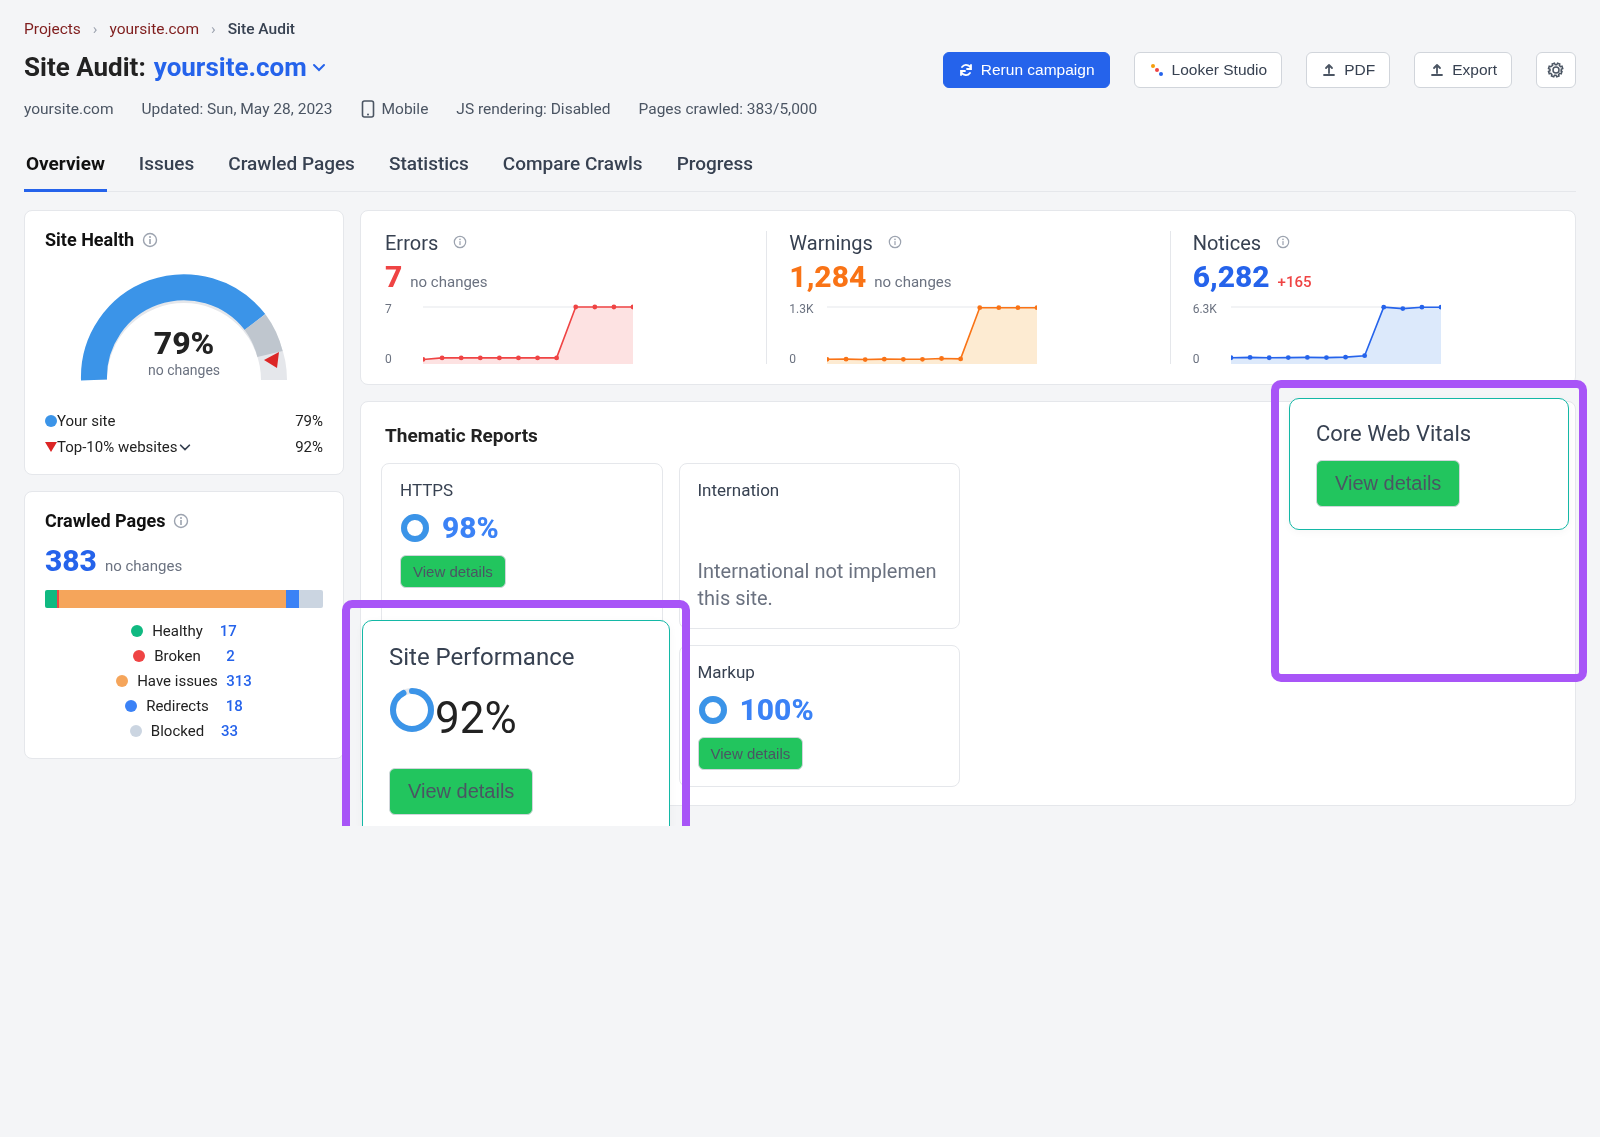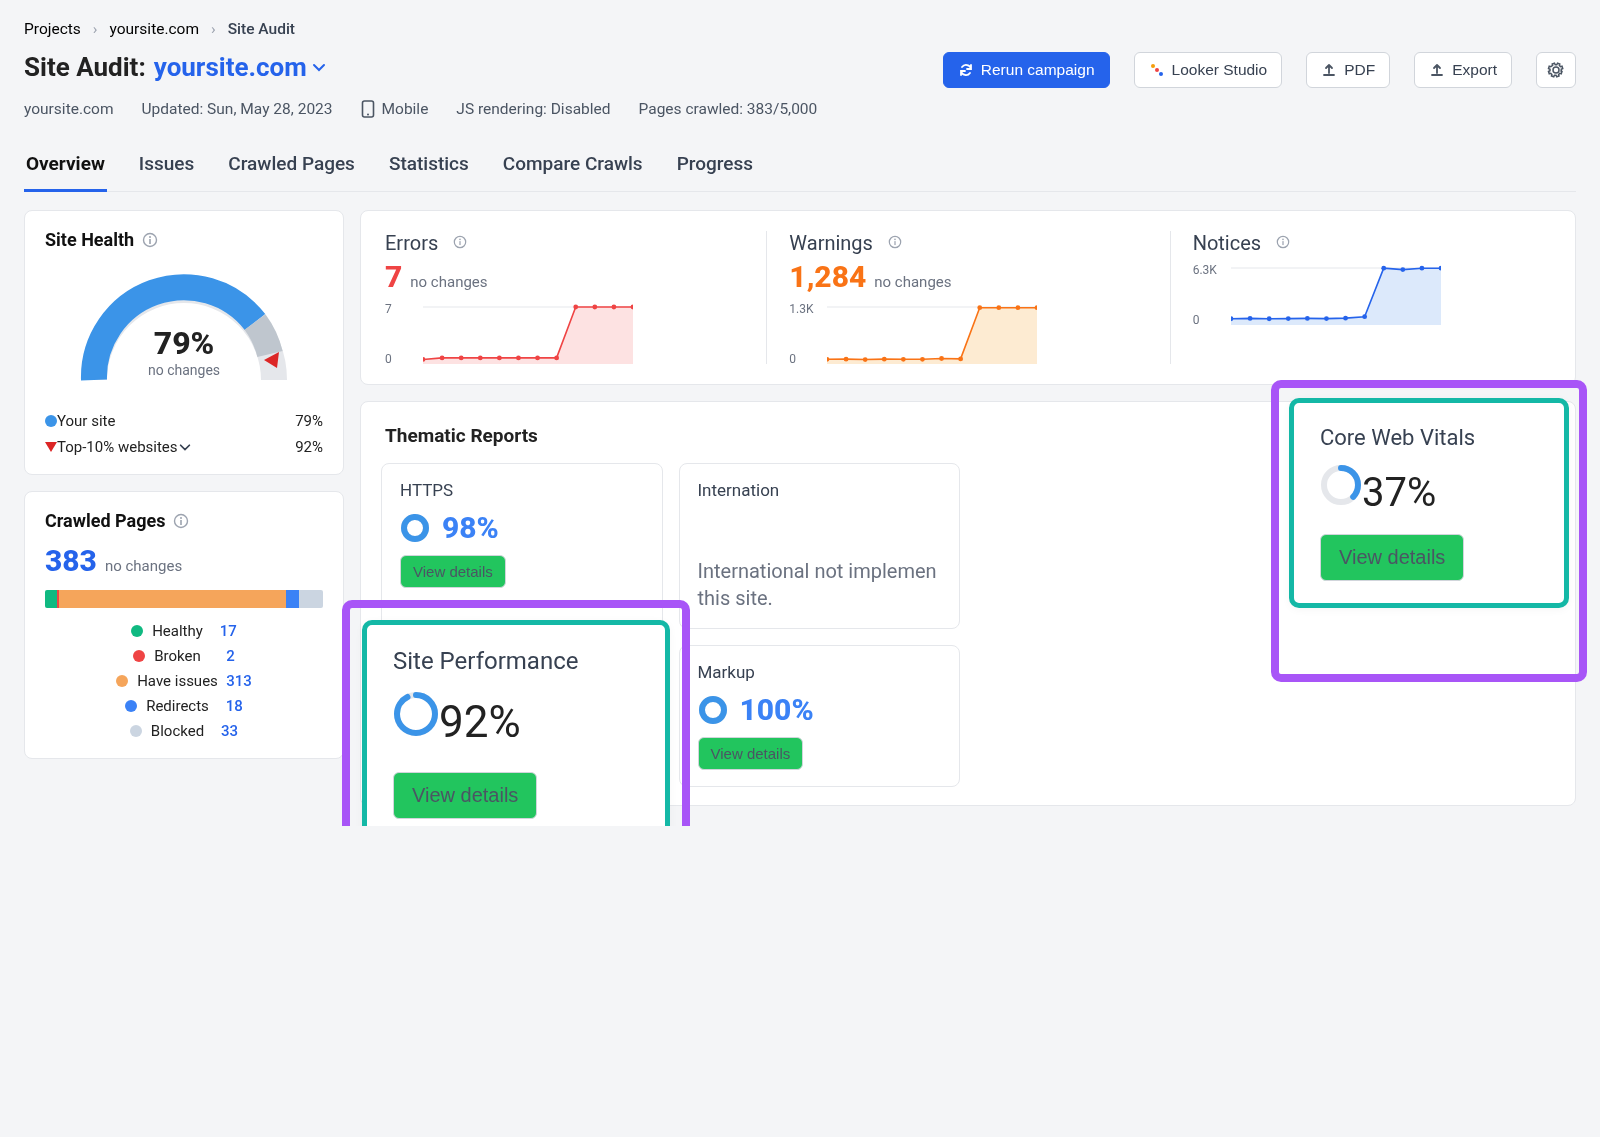--- a/index.html
+++ b/index.html
@@ -6,21 +6,21 @@
   body {
     font-family: -apple-system, BlinkMacSystemFont, "Segoe UI", Roboto, Helvetica, Arial, sans-serif;
     background: #f4f5f7;
     color: #222;
     font-size: 15px;
     padding: 20px 24px;
   }
 
   
   .breadcrumb { color: #6b7280; font-size: 15.5px; display: flex; align-items: center; gap: 12px; margin-bottom: 14px; }
-  .breadcrumb .link { color: #000000; cursor: pointer; }
+  .breadcrumb .link { color: #7f1d1d; cursor: pointer; }
   .breadcrumb .sep { color: #9ca3af; }
   .breadcrumb .current { color: #374151; font-weight: 500; }
 
   
   .header-row { display: flex; justify-content: space-between; align-items: flex-start; gap:20px; }
   .title-line { display:flex; align-items:center; gap:8px; font-size:26px; font-weight:700; }
   .title-line .site { color:#2563eb; font-weight:700; display:flex; align-items:center; gap:4px; cursor:pointer; }
   .actions { display:flex; gap:24px; align-items:center; }
   .btn { display:flex; align-items:center; gap:7px; border-radius:6px; padding:8px 14px; font-size:15.5px; cursor:pointer; border:1px solid #d1d5db; background:#fff; color:#374151; font-weight:500; }
   .btn.primary { background:#2563eb; border-color:#2563eb; color:#fff; }
@@ -92,21 +92,21 @@
   .tcard .tval { display:flex; align-items:center; gap:12px; }
   .tcard .tval .pct { font-size:30px; font-weight:800; color:#3b82f6; }
   .tcard .desc { font-size:20px; color:#6b7280; line-height:1.35;margin-top:48px; }
   .viewbtn { border:1px solid #d1d5db; background:#22c55e; color:#4b5563; padding:7px 12px; border-radius:6px; font-size:15px; cursor:pointer; align-self:flex-start; }
   .viewbtn.big { font-size:20px; padding:11px 18px; }
 
   .ring { width:30px; height:30px; }
 
   
   .hl-frame { position:absolute; border:8px solid #a855f7; border-radius:10px; pointer-events:none; z-index:20; }
-  .hl-card { position:absolute; background:#fff; border:5px solid #14b8a6; border-radius:10px; padding:22px 26px; z-index:21; box-shadow:0 2px 8px rgba(0,0,0,0.04); }
+  .hl-card { position:absolute; background:#fff; border:1px solid #14b8a6; border-radius:10px; padding:22px 26px; z-index:21; box-shadow:0 2px 8px rgba(0,0,0,0.04); }
 
   .relwrap { position:relative; }
 </style>
 </head>
 <body>
 
 <div class="breadcrumb">
   <span class="link">Projects</span>
   <span class="sep">›</span>
   <span class="link">yoursite.com</span>
@@ -376,20 +376,24 @@
           <div class="tc-title">
               <span>Notices</span>
               <span class="info-icon">
                 <svg width="14" height="14" viewBox="0 0 16 16">
                   <circle cx="8" cy="8" r="6.5" fill="none" stroke="#9ca3af" stroke-width="1.4"></circle>
                   <circle cx="8" cy="5" r=".9" fill="#9ca3af"></circle>
                   <rect x="7.3" y="7" width="1.4" height="4.5" fill="#9ca3af"></rect>
                 </svg>
               </span>
             </div>
+          <div class="tc-val">
+              <span class="big" style="color:#2563eb">6,282</span>
+              <span class="delta" style="color:#ef4444">+165</span>
+            </div>
           <div class="spark">
             <span class="ylab top">6.3K</span>
             <span class="ylab bot">0</span>
             <svg id="spark-notices" width="210" height="60" viewBox="0 0 210 60" preserveAspectRatio="none">
                 <line x1="0" y1="3" x2="210" y2="3" stroke="#e5e7eb"></line>
                 <line x1="0" y1="57" x2="210" y2="57" stroke="#e5e7eb"></line>
                 <path d="M0.0,53.7 L19.1,53.4 L38.2,53.7 L57.3,53.6 L76.4,53.4 L95.5,53.6 L114.5,53.1 L133.6,51.7 L152.7,3.2 L171.8,4.6 L190.9,3.2 L210.0,3.2 L210,60 L0,60 Z" fill="#dce9fb"></path>
                 <path d="M0.0,53.7 L19.1,53.4 L38.2,53.7 L57.3,53.6 L76.4,53.4 L95.5,53.6 L114.5,53.1 L133.6,51.7 L152.7,3.2 L171.8,4.6 L190.9,3.2 L210.0,3.2" fill="none" stroke="#2563eb" stroke-width="1.6"></path>
                 <circle cx="0" cy="53.74285714285714" r="2.4" fill="#2563eb"></circle>
                 <circle cx="19.09090909090909" cy="53.4" r="2.4" fill="#2563eb"></circle>
@@ -448,24 +452,20 @@
               <span class="pct">100%</span>
             </div>
           <button class="viewbtn">View details</button>
         </div>
         <div class="tcard" style="visibility:hidden"></div>
       </div>
 
       <div class="hl-frame" style="top:-22px; right:-12px; width:316px; height:302px;"></div>
       <div class="hl-card" style="top:-4px; right:6px; width:280px;">
         <div style="font-size:22px; color:#374151; margin-bottom:14px;">Core Web Vitals</div>
-        <div class="tval" style="gap:16px; margin-bottom:18px;"><span class="ring" style="width:42px;height:42px" id="ring-cwv"><svg width="42" height="42" viewBox="0 0 42 42">
-                <circle cx="21" cy="21" r="17" fill="none" stroke="#e5e7eb" stroke-width="6"></circle>
-                <circle cx="21" cy="21" r="17" fill="none" stroke="#3b94e8" stroke-width="6" stroke-dasharray="106.81415022205297" stroke-dashoffset="67.29291463989337" transform="rotate(-90 21 21)" stroke-linecap="round"></circle>
-              </svg></span><span class="pct" style="font-size:40px">37%</span></div>
         <button class="viewbtn big">View details</button>
       </div>
     </div>
   </div>
 
   <div class="hl-frame" style="left:318px; top:390px; width:348px; height:312px;"></div>
   <div class="hl-card" style="left:338px; top:410px; width:308px;">
     <div style="font-size:24px; color:#374151; margin-bottom:16px;">Site Performance</div>
     <div class="tval" style="gap:16px; margin-bottom:24px;"><span class="ring" style="width:46px;height:46px" id="ring-sp"><svg width="46" height="46" viewBox="0 0 46 46">
             <circle cx="23" cy="23" r="19" fill="none" stroke="#e5e7eb" stroke-width="6"></circle>

